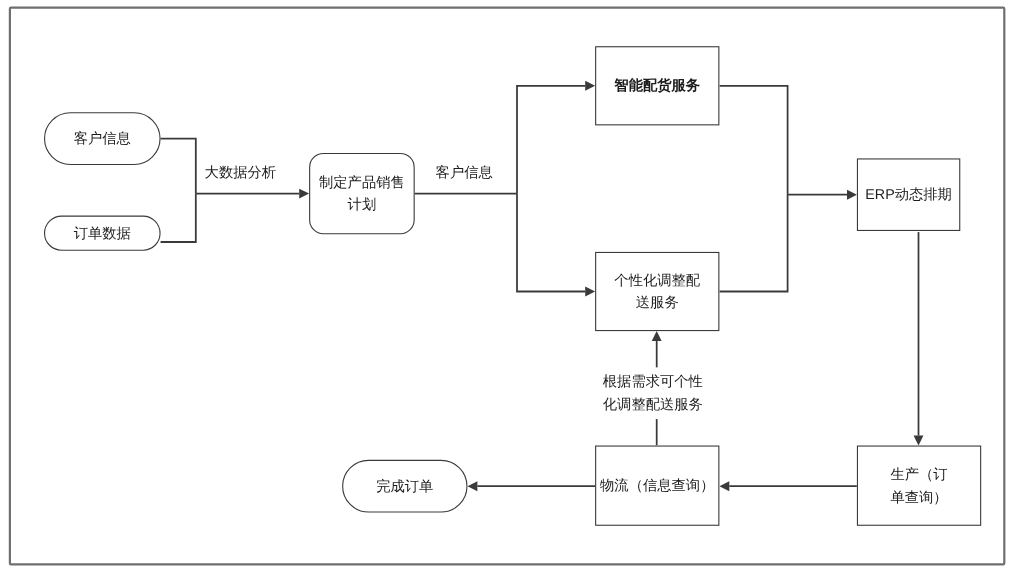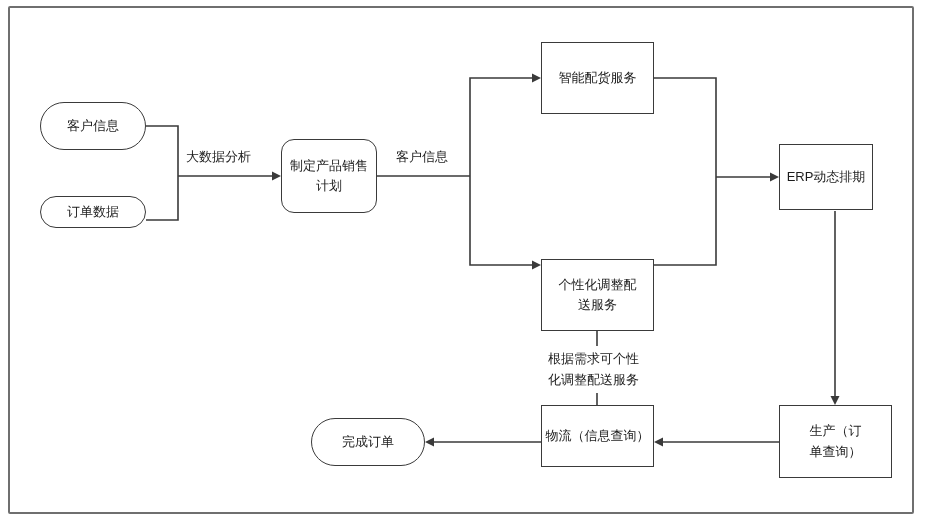--- a/index.html
+++ b/index.html
@@ -31,35 +31,35 @@
     background: #ffffff;
     border: 1.5px solid #3a3a3a;
     color: #1c1c1c;
     font-size: 13px;
     line-height: 1.55;
   }
   .rounded { border-radius: 24px; text-align: center; }
   .n-customer   { left: 40px;  top: 102px; width: 106px; height: 48px; }
   .n-orderdata  { left: 40px;  top: 196px; width: 106px; height: 32px; }
   .n-salesplan  { left: 281px; top: 139px; width: 96px;  height: 74px; padding: 0 6px; border-radius: 13px; }
-  .n-smart      { left: 541px; top: 42px;  width: 113px; height: 72px; padding: 0 14px; }
-  .n-personal   { left: 541px; top: 229px; width: 113px; height: 72px; padding: 0 14px; margin-top: 30px; }
+  .n-smart      { left: 541px; top: 42px;  width: 113px; height: 72px; padding: 0 14px; font-weight: bold; }
+  .n-personal   { left: 541px; top: 229px; width: 113px; height: 72px; padding: 0 14px; }
   .n-erp        { left: 779px; top: 144px; width: 94px; height: 66px; }
   .n-production { left: 779px; top: 405px; width: 113px; height: 73px; padding: 0 28px; }
-  .n-logistics  { left: 541px; top: 405px; width: 113px; height: 62px; padding: 0 2px; }
+  .n-logistics  { left: 541px; top: 405px; width: 113px; height: 73px; padding: 0 2px; }
   .n-complete   { left: 311px; top: 418px; width: 114px; height: 48px; }
   .edge-label {
     position: absolute;
     font-size: 13px;
     color: #1c1c1c;
   }
   .l-bigdata { left: 186px; top: 148px; width: 88px; }
   .l-confirm { left: 396px; top: 148px; width: 64px; }
   .l-note {
-    left: 548px; top: 346px; width: 98px;
+    left: 548px; top: 334px; width: 98px;
     background: #ffffff;
     line-height: 1.65;
     padding: 2px 0;
   }
 </style>
 </head>
 <body>
 
 <div class="frame"></div>
 

